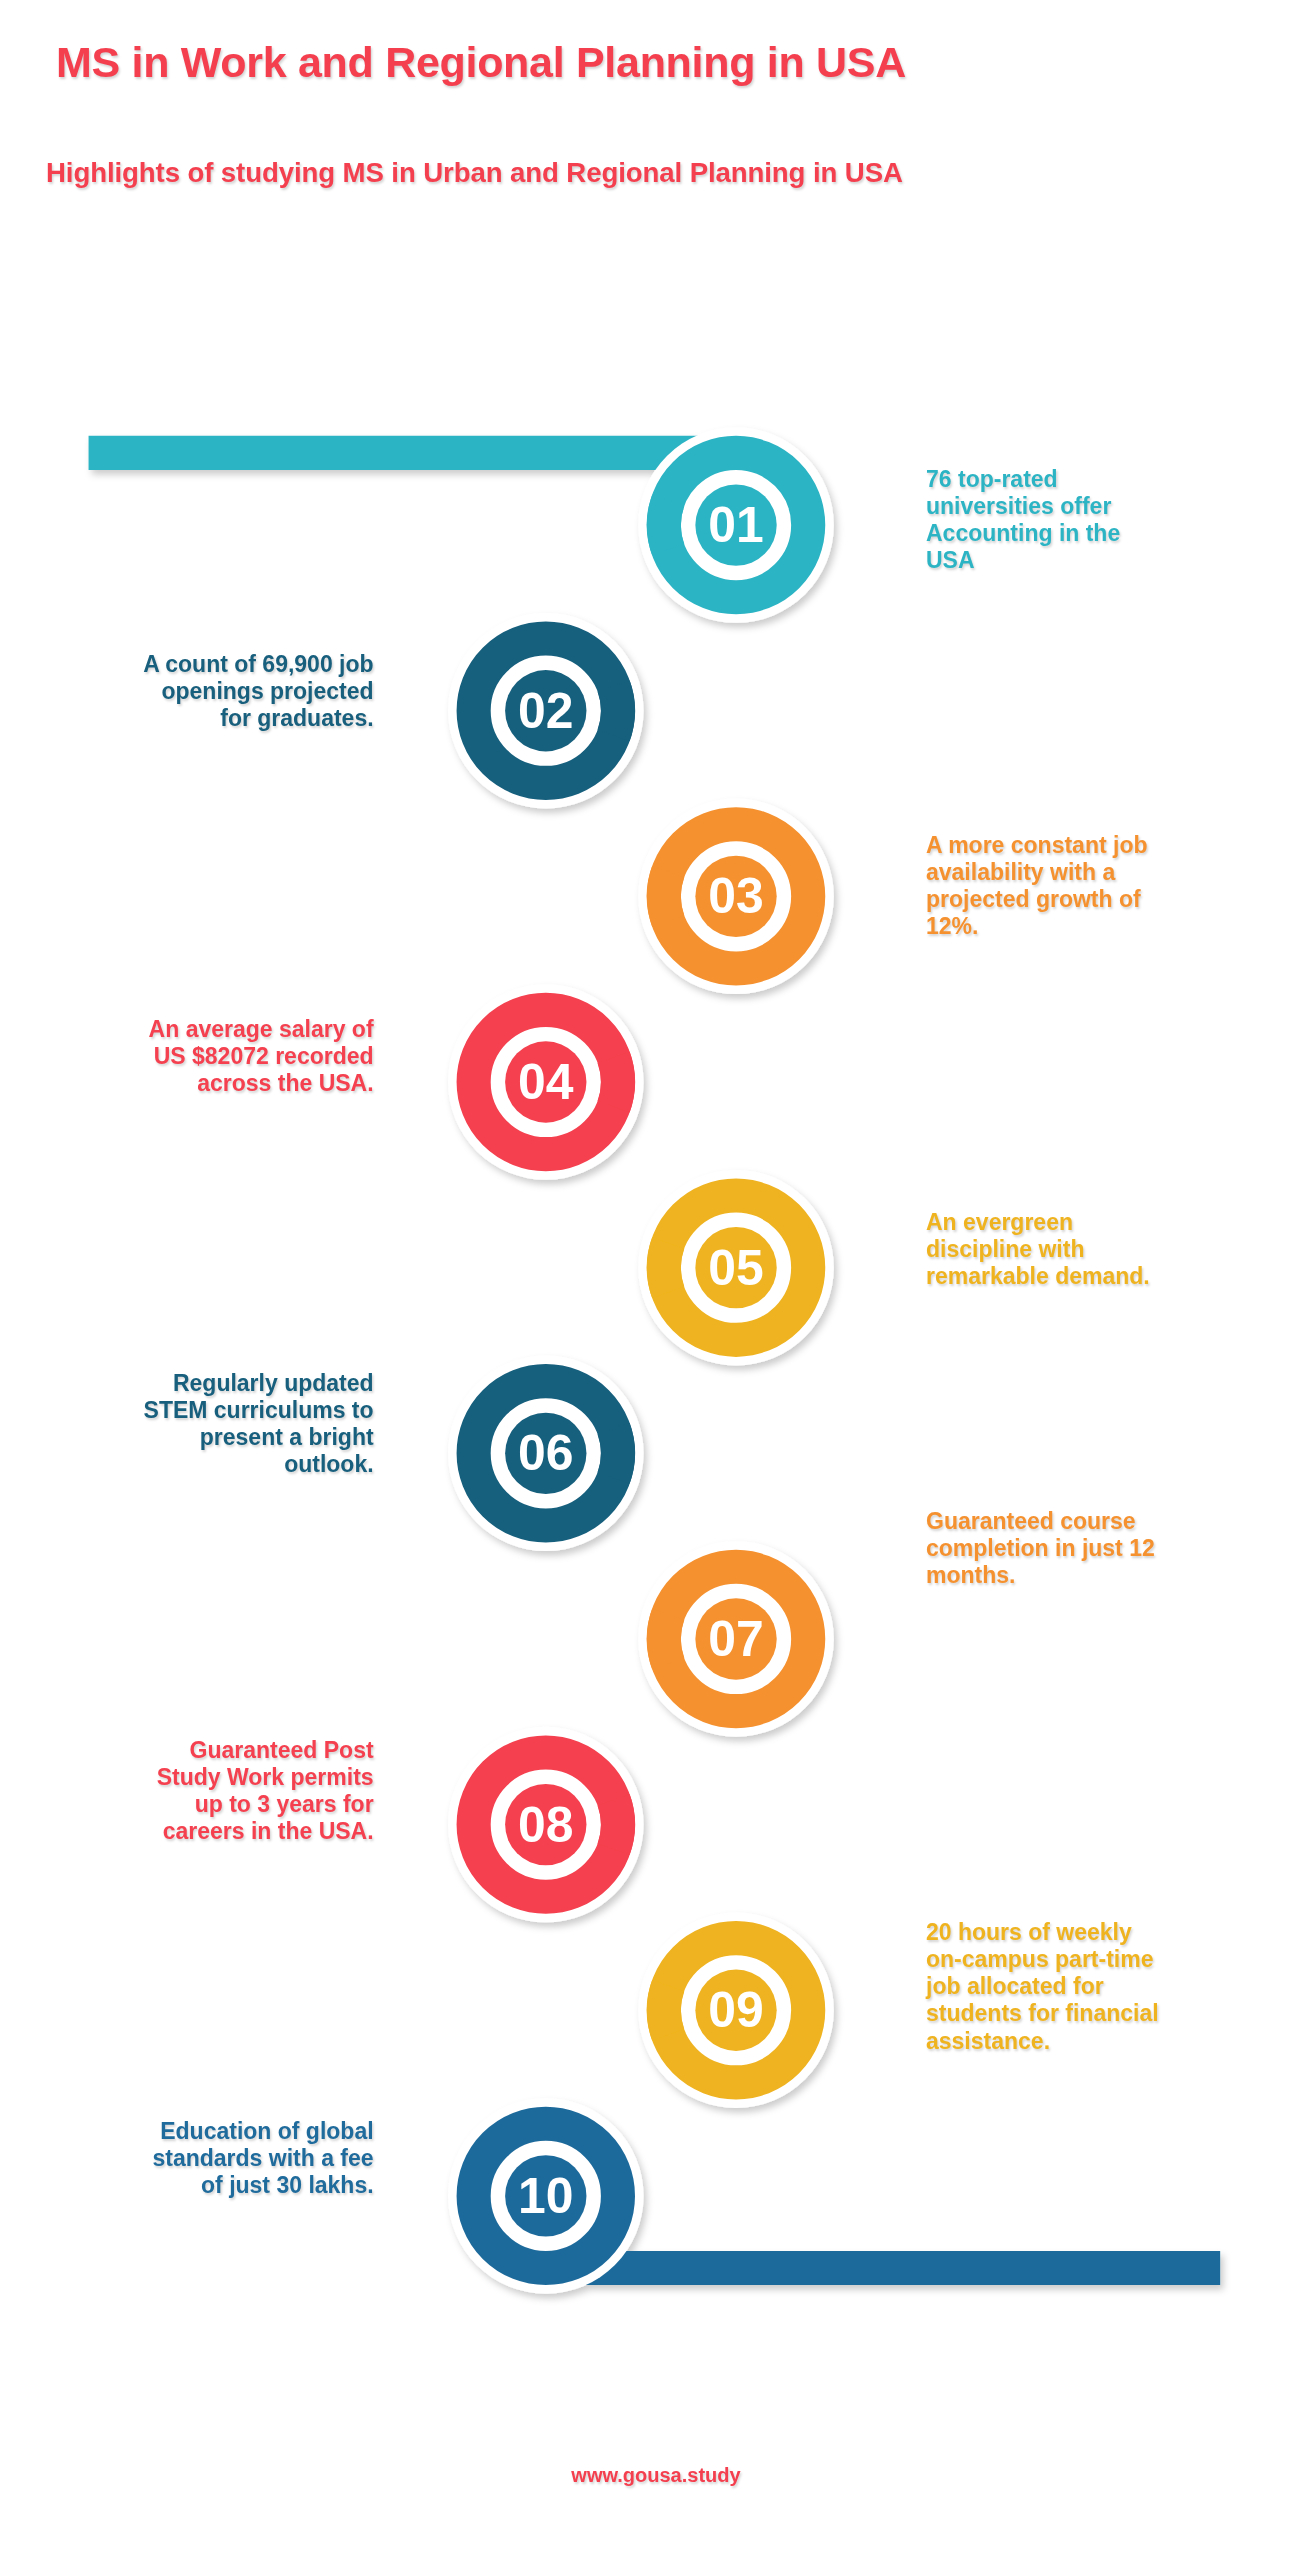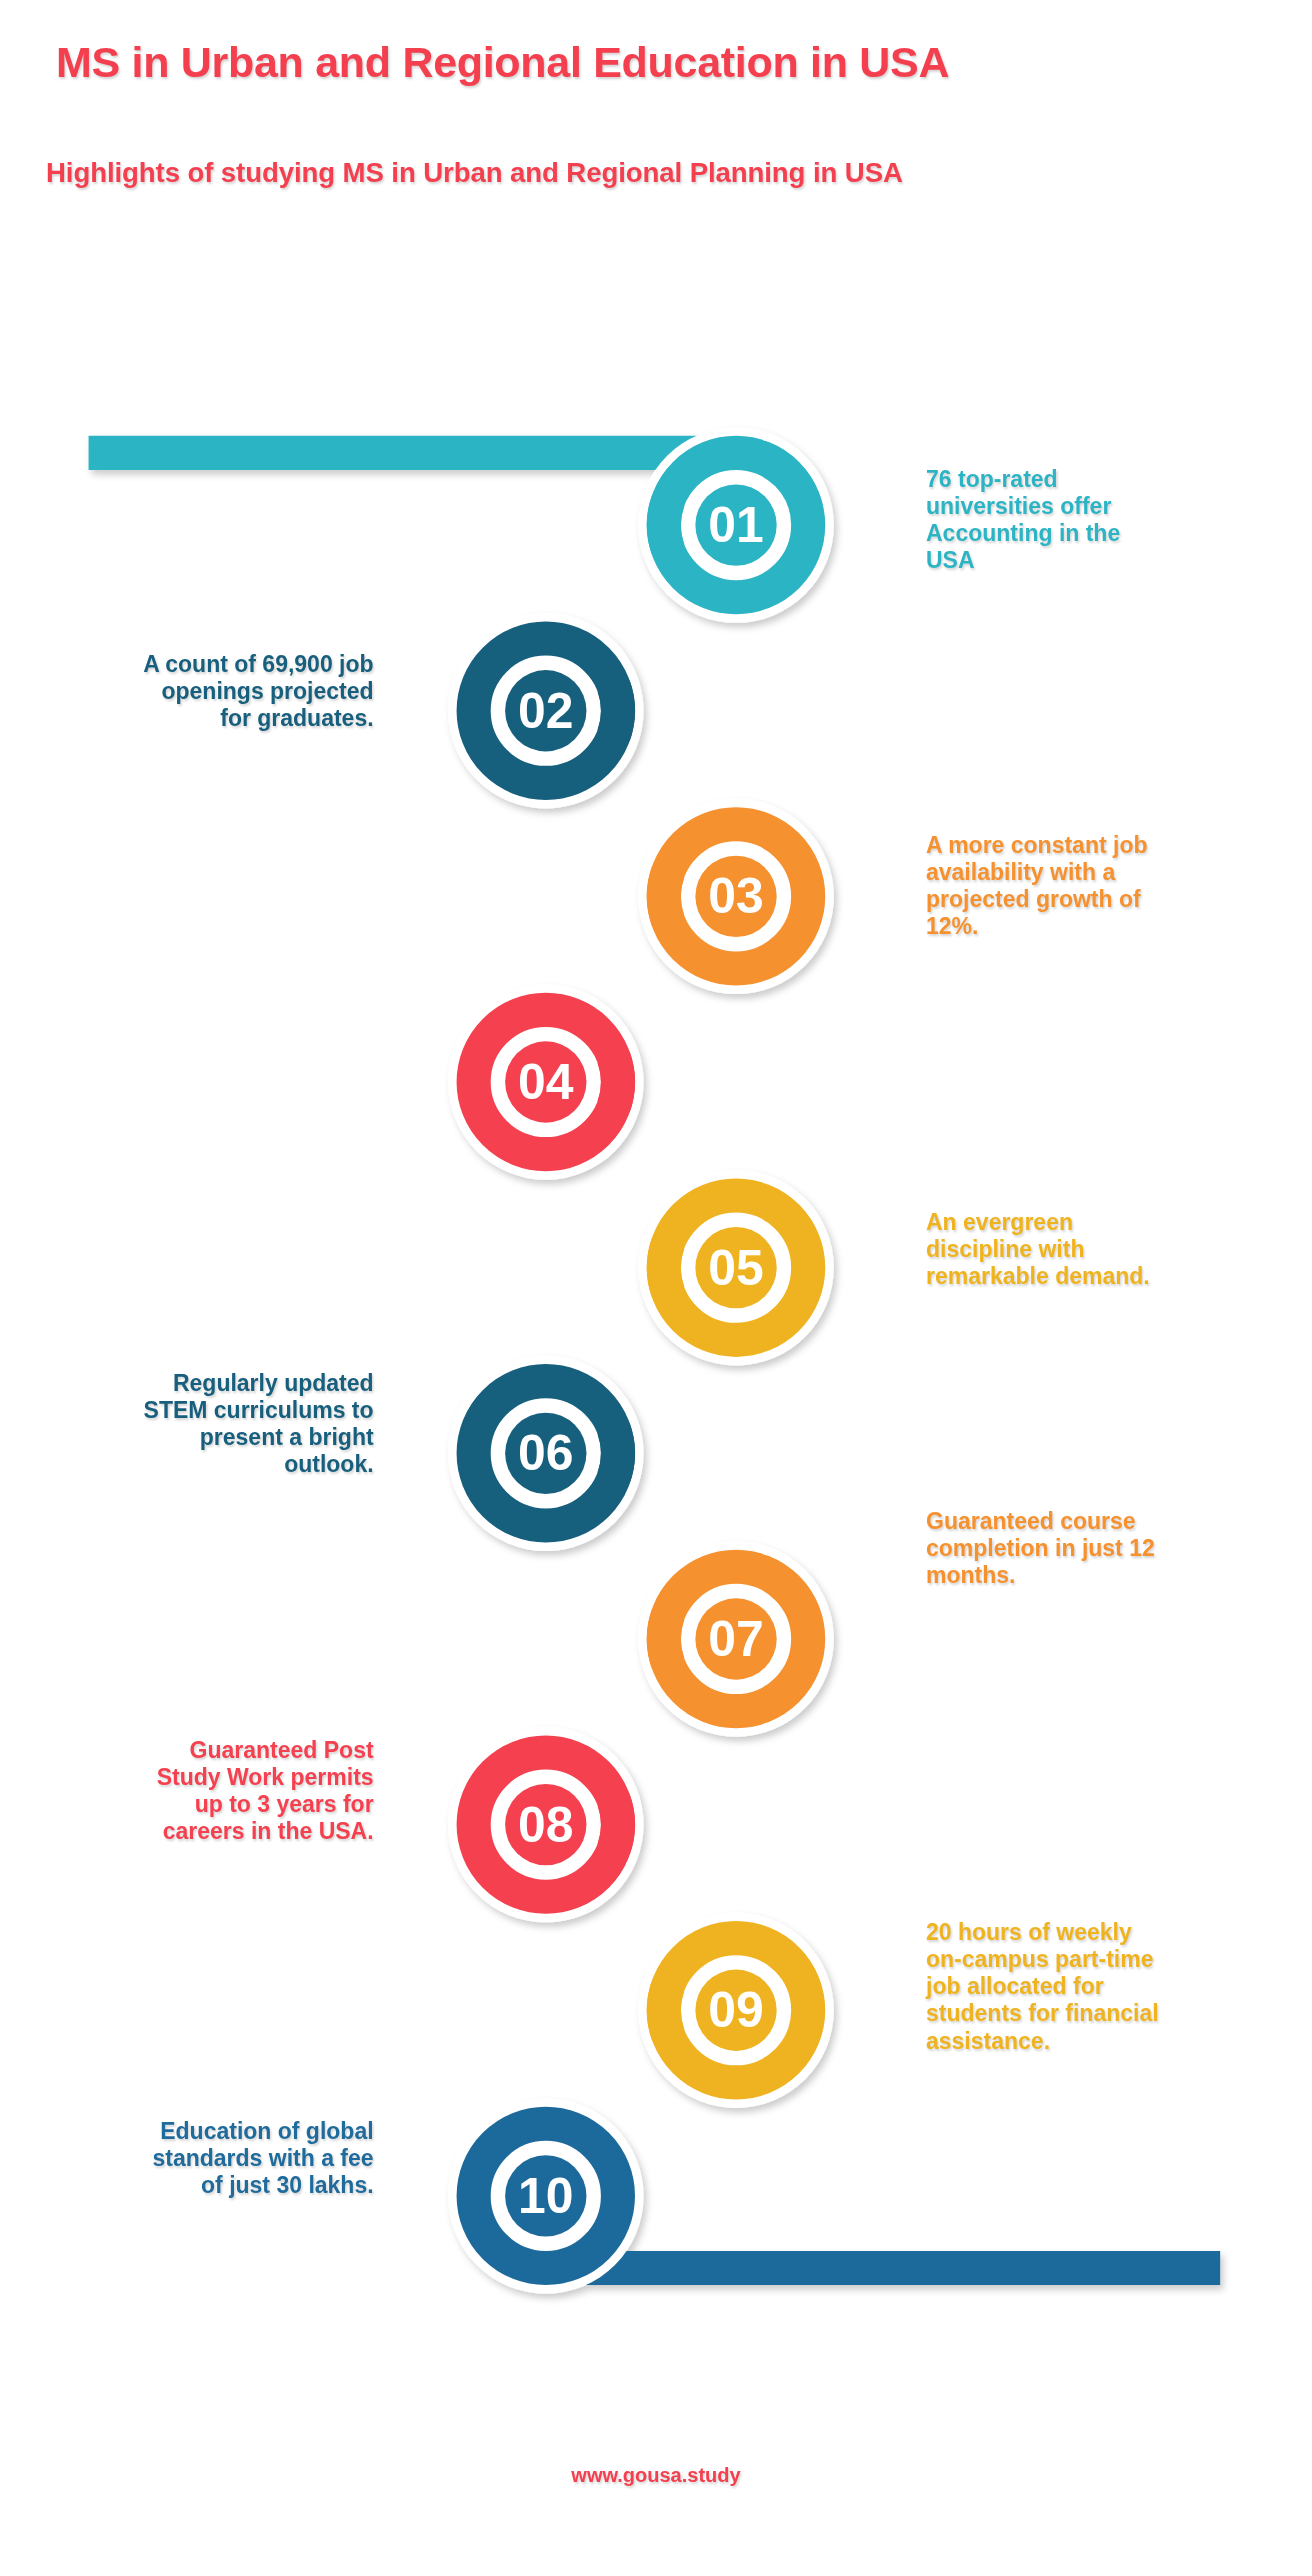--- a/index.html
+++ b/index.html
@@ -48,21 +48,21 @@
     color:#F43F4F;
     text-shadow:1.3px 2px 2.6px rgba(0,0,0,0.18);
   }
 </style>
 </head>
 <body>
 
 <div class="page">
 
   <div class="header">
-    <div class="title">MS in Urban and Regional Education in USA</div>
+    <div class="title">MS in Work and Regional Planning in USA</div>
     <div class="subtitle">Highlights of studying MS in Urban and Regional Planning in USA</div>
   </div>
 
   <svg class="chain" viewBox="0 0 2000 3926">
     <defs>
       <filter id="softshadow" x="-30%" y="-30%" width="180%" height="180%">
         <feDropShadow dx="5" dy="7" stdDeviation="6" flood-color="#000000" flood-opacity="0.20"></feDropShadow>
       </filter>
     </defs>
     <g id="chain-group" filter="url(#softshadow)">
@@ -144,20 +144,23 @@
 universities offer
 Accounting in the
 USA</div>
   <div class="caption left" style="left: 6.6px; top: 651px; width: 367px; color: rgb(23, 95, 125);">A count of 69,900 job
 openings projected
 for graduates.</div>
   <div class="caption right" style="left: 926px; top: 832px; width: 354px; color: rgb(245, 145, 47);">A more constant job
 availability with a
 projected growth of
 12%.</div>
+  <div class="caption left" style="left: 6.6px; top: 1016px; width: 367px; color: rgb(244, 64, 79);">An average salary of
+US $82072 recorded
+across the USA.</div>
   <div class="caption left" style="left: 6.6px; top: 1370px; width: 367px; color: rgb(23, 95, 125);">Regularly updated
 STEM curriculums to
 present a bright
 outlook.</div>
   <div class="caption right" style="left: 926px; top: 1209px; width: 354px; color: rgb(239, 179, 32);">An evergreen
 discipline with
 remarkable demand.</div>
   <div class="caption right" style="left: 926px; top: 1508px; width: 354px; color: rgb(245, 145, 47);">Guaranteed course
 completion in just 12
 months.</div>

